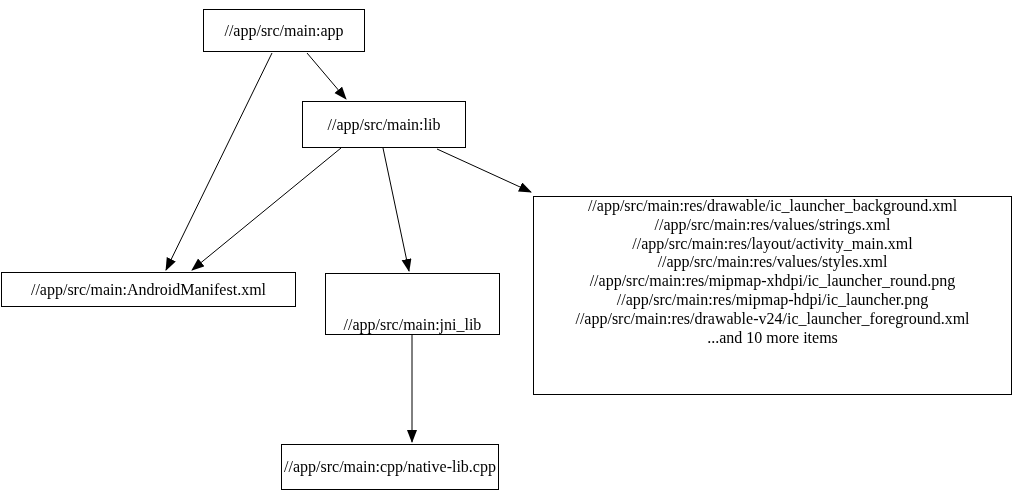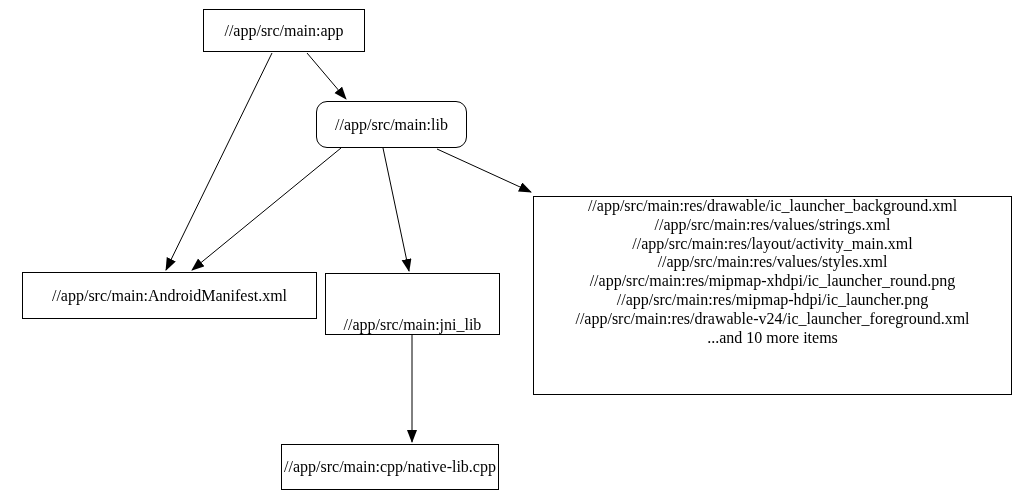--- a/index.html
+++ b/index.html
@@ -33,22 +33,22 @@
     display: flex;
     align-items: center;
     justify-content: center;
     font-size: 16px;
     color: #000000;
     box-sizing: border-box;
     text-align: center;
     white-space: nowrap;
   }
   #node-app            { left: 203px; top:   9px; width: 162px; height: 43px; }
-  #node-lib            { left: 316px; top: 101px; width: 151px; height: 47px; border-radius: 11px; }
-  #node-manifest       { left:   22px; top: 272px; width: 295px; height: 47px; }
+  #node-lib            { left: 302px; top: 101px; width: 164px; height: 47px; }
+  #node-manifest       { left:   1px; top: 272px; width: 295px; height: 35px; }
   #node-jni-lib        { left: 325px; top: 273px; width: 175px; height: 62px; align-items: flex-end; }
   #node-native-lib     { left: 281px; top: 444px; width: 218px; height: 46px; }
   #node-res-group      {
     left: 533px; top: 196px; width: 479px; height: 199px;
     flex-direction: column;
     justify-content: flex-start;
   }
   .resline {
     line-height: 18.8px;
     font-size: 16px;

